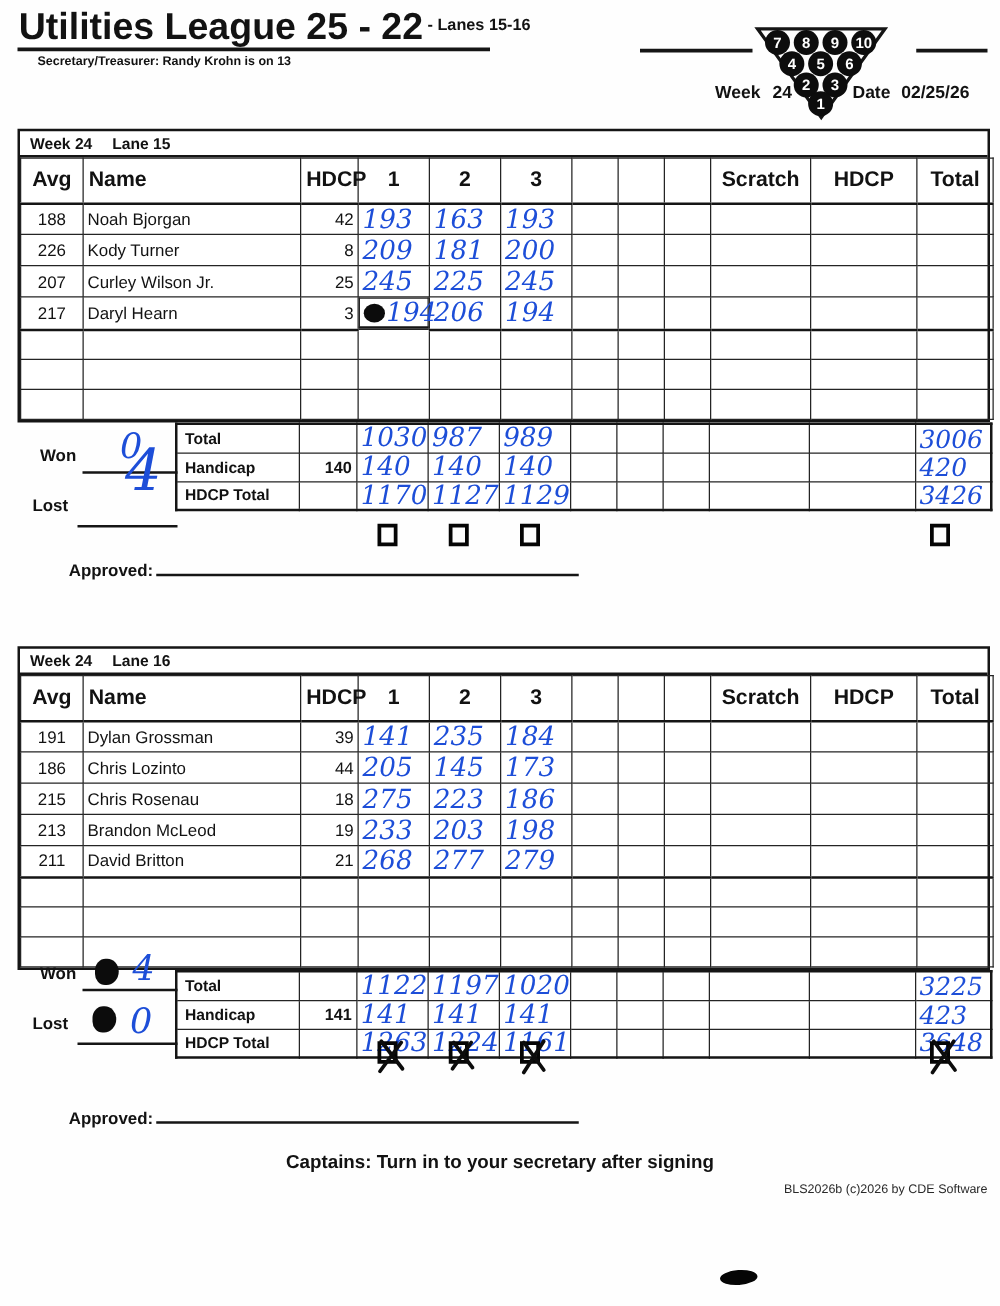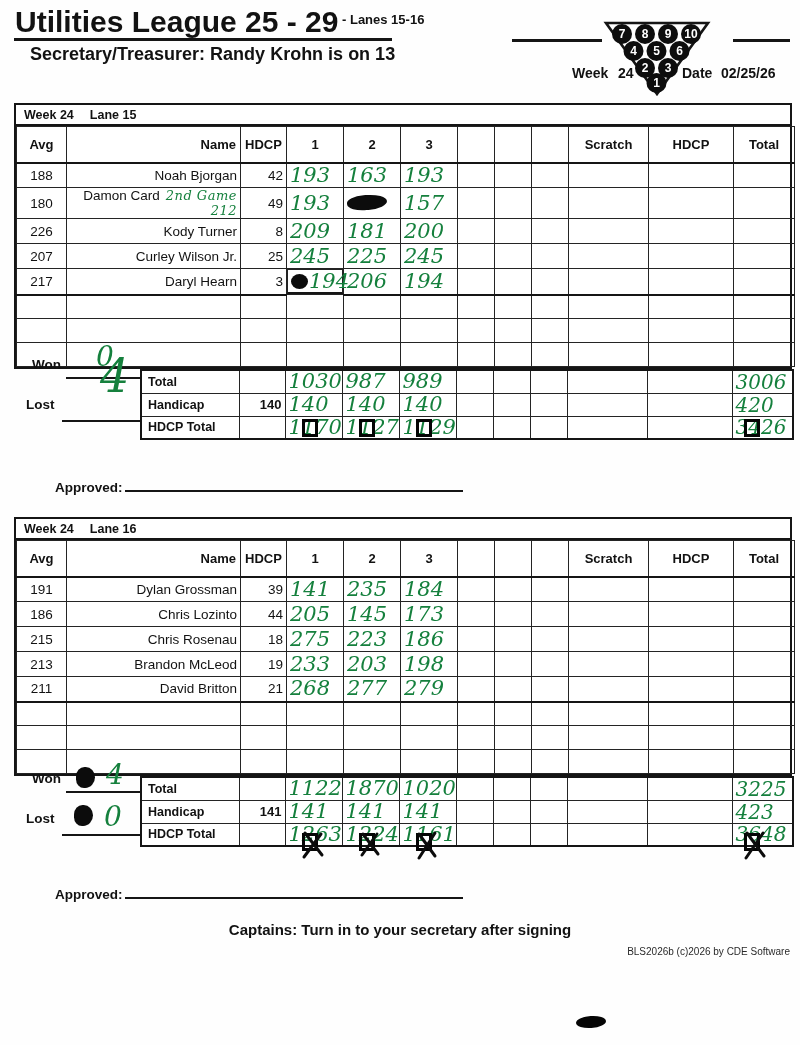--- a/index.html
+++ b/index.html
@@ -6,43 +6,43 @@
   html,body { margin:0; padding:0; }
   body {
     width:800px; height:1045px; position:relative; overflow:hidden;
     background:#fefefe; color:#121212;
     font-family:"Liberation Sans", sans-serif;
   }
   
   .title { position:absolute; left:15px; top:5px; font-size:30px; font-weight:bold; white-space:nowrap; }
   .title-underline { position:absolute; left:14px; top:38px; width:378px; height:3px; background:#151515; }
   .lanes-note { position:absolute; left:342px; top:12px; font-size:13px; font-weight:bold; }
-  .secretary { position:absolute; left:30px; top:44px; font-size:18px; font-weight:bold; }
+  .secretary { position:absolute; left:30px; top:44px; font-size:10px; font-weight:bold; }
   .hline { position:absolute; top:39px; height:3px; background:#151515; }
   .hline-left { left:512px; width:90px; }
   .hline-right { left:733px; width:57px; }
   .pinrack { position:absolute; left:597px; top:14px; }
   .pinrack text { font-family:"Liberation Sans", sans-serif; font-size:12px; font-weight:bold; fill:#ffffff; text-anchor:middle; }
   .wd { position:absolute; font-size:14px; font-weight:bold; white-space:nowrap; }
   
   .team-section { position:absolute; left:14px; width:778px; }
   #team1 { top:103px; } #team2 { top:517px; }
   .team-box { border:2px solid #151515; background:#fff; }
   .title-bar { display:flex; justify-content:space-between; align-items:center; height:21px; padding:0 6px 0 8px; border-bottom:2px solid #151515; }
   .tb-left { display:flex; gap:38px; font-weight:bold; font-size:15px; }
   .tb-right { display:flex; gap:16px; font-weight:bold; font-size:12.5px; }
   table.score { border-collapse:collapse; table-layout:fixed; width:100%; }
   table.score th, table.score td { border:1px solid #242424; padding:0 3px; height:25px; overflow:visible; }
-  table.score tr.hdr th { height:36px; font-size:13px; border-bottom:2px solid #151515; padding:0 4px; }
+  table.score tr.hdr th { height:36px; font-size:17px; border-bottom:2px solid #151515; padding:0 4px; }
   tr.blank td { height:24px; }
   tr.p-last td { border-bottom:2px solid #151515; }
-  .ta-l { text-align:right; } .ta-c { text-align:center; } .ta-r { text-align:right; }
+  .ta-l { text-align:left; } .ta-c { text-align:center; } .ta-r { text-align:right; }
   td.meta { font-size:13.5px; }
   
-  .hw { font-family:"DejaVu Serif", serif; font-style:italic; font-weight:normal; color:#15803d; }
+  .hw { font-family:"DejaVu Serif", serif; font-style:italic; font-weight:normal; color:#1d4ed8; }
   td.gcell { font-size:21px; line-height:1; text-align:left; padding-left:4px; white-space:nowrap; }
   td.sumcell { font-size:20px; line-height:1; text-align:left; padding-left:6px; white-space:nowrap; }
   .note { font-size:13px; margin-left:6px; letter-spacing:0.5px; }
   .flexcell { display:flex; align-items:center; }
   .scribble-lg { display:inline-block; width:40px; height:15px; background:#0c0c0c; border-radius:45% 55% 50% 50%; transform:rotate(-5deg); }
   .scribble-sm { display:inline-block; width:17px; height:15px; background:#0c0c0c; border-radius:50%; margin-right:1px; flex:none; }
   .scribble-dot { width:19px; height:21px; background:#0c0c0c; border-radius:48% 52% 55% 45%; }
   
   table.totals { border-collapse:collapse; table-layout:fixed; width:652px; margin-left:126px; border:2px solid #151515; background:#fff; }
   table.totals th, table.totals td { border:1px solid #242424; height:23px; padding:0 3px; overflow:visible; }
@@ -61,21 +61,21 @@
   .approved { margin:38px 0 0 41px; font-size:13.5px; font-weight:bold; height:22px; white-space:nowrap; }
   .approved .aline { display:inline-block; width:338px; border-bottom:2px solid #151515; height:14px; margin-left:2px; }
   
   .captains { position:absolute; left:0; top:921px; width:800px; text-align:center; font-weight:bold; font-size:15px; }
   .credit { position:absolute; right:10px; top:946px; font-size:10px; color:#2a2a2a; }
   .smudge { position:absolute; left:576px; top:1016px; width:30px; height:12px; background:#050505; border-radius:50%; transform:rotate(-4deg); }
 </style>
 </head>
 <body>
 
-<div class="title">Utilities League 25 - 29</div>
+<div class="title">Utilities League 25 - 22</div>
 <div class="title-underline"></div>
 <div class="lanes-note">- Lanes 15-16</div>
 <div class="secretary">Secretary/Treasurer: Randy Krohn is on 13</div>
 <div class="hline hline-left"></div>
 <div class="hline hline-right"></div>
 
 <svg class="pinrack" width="120" height="88" viewBox="0 0 120 88">
   <polygon points="9,9 111,9 60,80" fill="none" stroke="#151515" stroke-width="2.6"></polygon>
   <g>
       <circle cx="25" cy="20" r="10" fill="#0d0d0d"></circle>
@@ -170,34 +170,20 @@
         <td class="gcell hw">163</td>
         <td class="gcell hw">193</td>
         <td></td>
             <td></td>
             <td></td>
         <td></td>
             <td></td>
             <td></td>
       </tr>
       <tr>
-        <td class="ta-c meta">180</td>
-        <td class="ta-l meta"><span>Damon Card</span><span class="hw note">2nd Game 212</span></td>
-        <td class="ta-r meta">49</td>
-        <td class="gcell hw">193</td>
-        <td class="gcell hw"><span class="scribble-lg"></span></td>
-        <td class="gcell hw">157</td>
-        <td></td>
-            <td></td>
-            <td></td>
-        <td></td>
-            <td></td>
-            <td></td>
-      </tr>
-      <tr>
         <td class="ta-c meta">226</td>
         <td class="ta-l meta"><span>Kody Turner</span></td>
         <td class="ta-r meta">8</td>
         <td class="gcell hw">209</td>
         <td class="gcell hw">181</td>
         <td class="gcell hw">200</td>
         <td></td>
             <td></td>
             <td></td>
         <td></td>
@@ -523,21 +509,21 @@
         <col style="width:37px">
         <col style="width:80px">
         <col style="width:85px">
         <col style="width:61px">
       </colgroup>
     <tbody>
         <tr>
       <th>Total</th>
       <td class="base"></td>
       <td class="gcell hw">1122</td>
-      <td class="gcell hw">1870</td>
+      <td class="gcell hw">1197</td>
       <td class="gcell hw">1020</td>
       <td></td>
           <td></td>
           <td></td>
       <td></td>
           <td></td>
       <td class="sumcell hw">3225</td>
     </tr>
     <tr>
       <th>Handicap</th>

